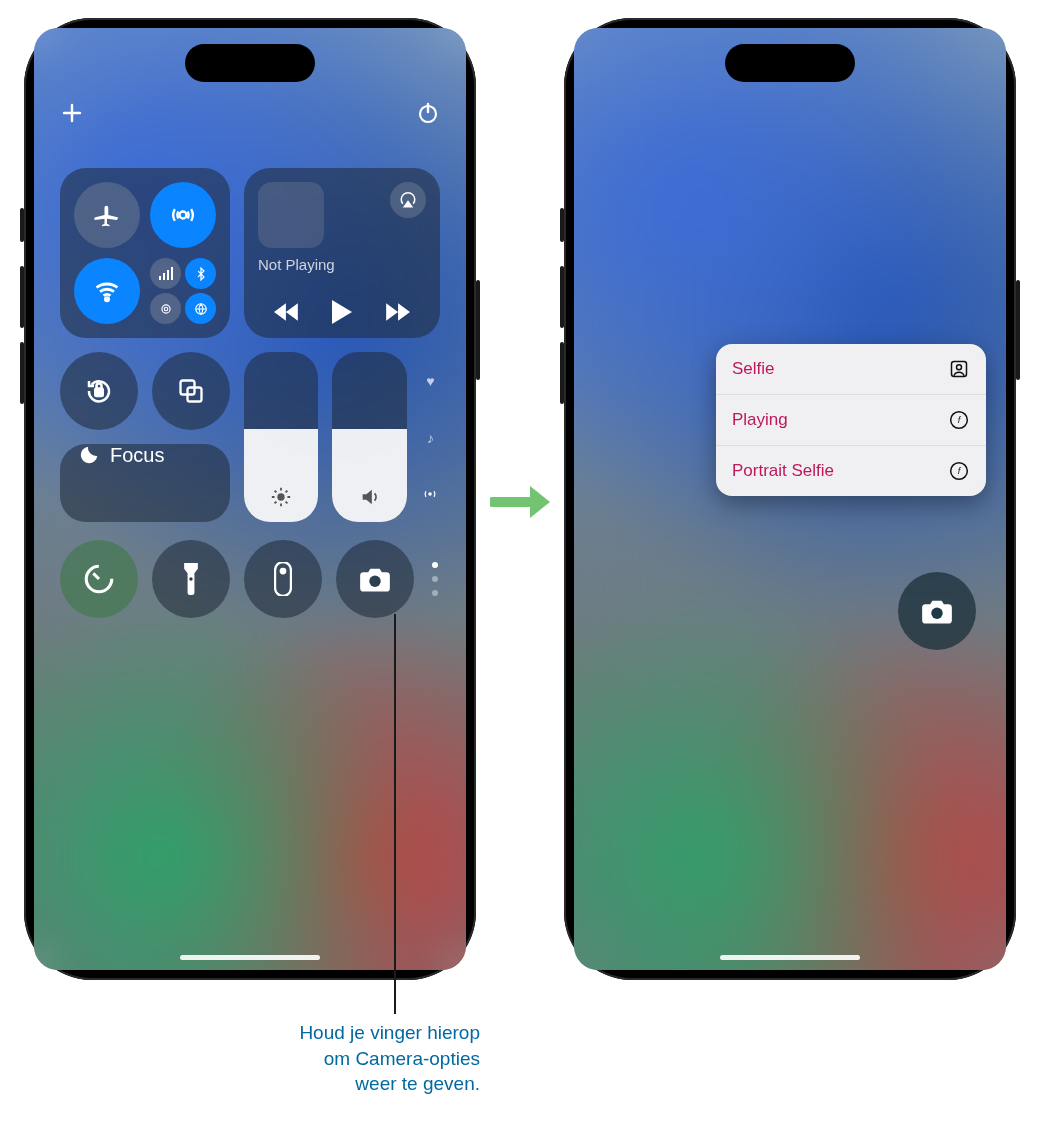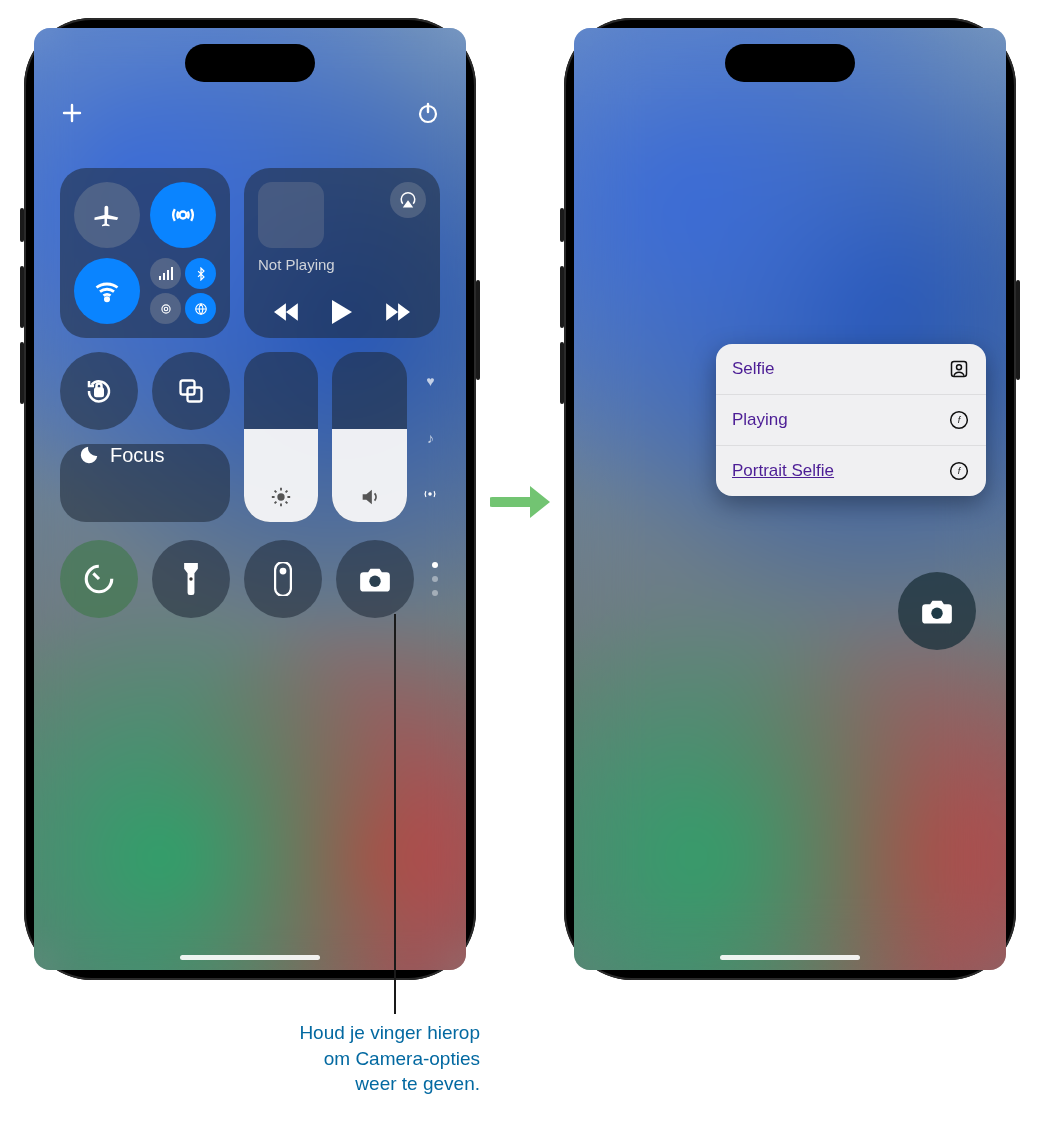--- a/index.html
+++ b/index.html
@@ -25,21 +25,21 @@
     position:absolute;
     width:452px;height:962px;
     border-radius:68px;
     background:#000;
     box-shadow:0 0 0 2px #2a2a2a inset;
   }
   .phone.left{left:24px;top:18px;}
   .phone.right{right:24px;top:18px;}
   .screen{
     position:absolute;inset:10px;
-    border-radius:16px;
+    border-radius:24px;
     overflow:hidden;
     background:
       radial-gradient(circle at 25% 18%,#3a6bd8 0%,transparent 38%),
       radial-gradient(circle at 70% 30%,#2050b0 0%,transparent 45%),
       radial-gradient(circle at 30% 88%,#2fa06a 0%,transparent 30%),
       radial-gradient(circle at 78% 88%,#c04040 0%,transparent 28%),
       linear-gradient(180deg,#7898c0 0%,#6984a4 35%,#707a7a 70%,#6b7478 100%);
   }
   .blur-overlay{position:absolute;inset:0;backdrop-filter:blur(18px);}
   .deep-blur{position:absolute;inset:0;backdrop-filter:blur(32px);}
@@ -105,25 +105,25 @@
   
   .camera-circ{
     position:absolute;width:78px;height:78px;border-radius:50%;
     background:rgba(30,50,60,.78);display:flex;align-items:center;justify-content:center;
     right:30px;top:544px;
   }
   .menu{
     position:absolute;right:20px;top:316px;width:270px;
     background:#f0f0f2;border-radius:16px;overflow:hidden;
     box-shadow:0 8px 24px rgba(0,0,0,.35);
-    color:#4c1d95;font-size:17px;
+    color:#be185d;font-size:17px;
   }
   .menu-item{display:flex;align-items:center;justify-content:space-between;
     padding:14px 16px;border-bottom:1px solid rgba(0,0,0,.08);}
-  .menu-item:last-child{border-bottom:none;text-decoration:underline;}
+  .menu-item:last-child{border-bottom:none;}
   .mi-ico{width:22px;height:22px;display:flex;align-items:center;justify-content:center;}
 
   
   .arrow{position:absolute;left:490px;top:482px;width:64px;height:40px;}
 
   
   .callout-line{position:absolute;left:394px;top:614px;width:2px;height:400px;background:#1a1a1a;}
   .callout-text{position:absolute;left:200px;top:1020px;width:280px;text-align:right;
     font-size:19px;line-height:1.35;color:#0369a1;}
 

